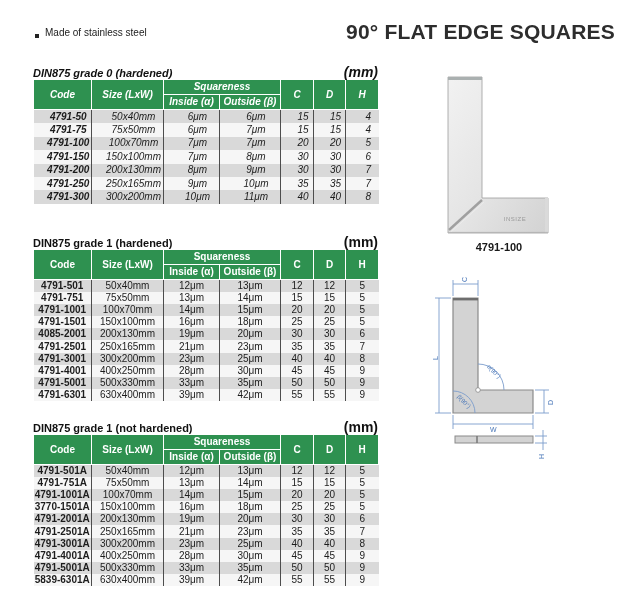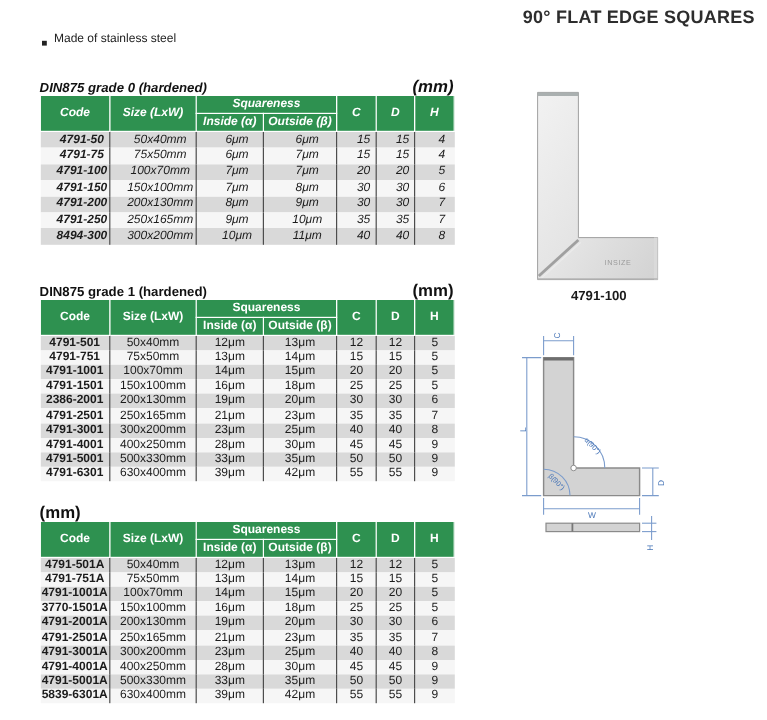--- a/index.html
+++ b/index.html
@@ -3,21 +3,21 @@
 <meta charset="utf-8">
 <style>
   html,body { margin:0; padding:0; background:#fff; }
   .page { position:relative; width:639px; height:600px; background:#ffffff;
           font-family:"Liberation Sans", sans-serif; overflow:hidden; }
 
   
   .bullet-line { position:absolute; left:35px; top:27px; font-size:10px; color:#222;
                  display:flex; align-items:flex-end; }
   .bullet-sq { width:4px; height:4px; background:#222; margin-right:6px; flex:0 0 auto; }
-  .title { position:absolute; top:6px; right:10px; margin:0; font-size:15px; font-weight:bold;
+  .title { position:absolute; top:6px; right:10px; margin:14px; font-size:21px; font-weight:bold;
            color:#2d2d2d; letter-spacing:0.2px; }
 
   
   .block { position:absolute; left:33px; width:345px; }
   #block0 { top:64px;font-style:italic; } #block1 { top:234px; } #block2 { top:419px; }
   .cap-row { display:flex; justify-content:space-between; align-items:baseline;
              margin-bottom:2px; height:13px; }
   .cap  { font-size:11px; font-weight:bold; color:#111; }
   .unit { font-size:14px; font-weight:bold; color:#111; }
 
@@ -133,21 +133,21 @@
           <tr>
             <td>4791-250</td>
             <td>250x165mm</td>
             <td>9μm</td>
             <td>10μm</td>
             <td>35</td>
             <td>35</td>
             <td>7</td>
           </tr>
           <tr>
-            <td>8494-300</td>
+            <td>4791-300</td>
             <td>300x200mm</td>
             <td>10μm</td>
             <td>11μm</td>
             <td>40</td>
             <td>40</td>
             <td>8</td>
           </tr>
         </tbody>
       </table>
   </section>
@@ -212,21 +212,21 @@
           <tr>
             <td>4791-1501</td>
             <td>150x100mm</td>
             <td>16μm</td>
             <td>18μm</td>
             <td>25</td>
             <td>25</td>
             <td>5</td>
           </tr>
           <tr>
-            <td>2386-2001</td>
+            <td>4085-2001</td>
             <td>200x130mm</td>
             <td>19μm</td>
             <td>20μm</td>
             <td>30</td>
             <td>30</td>
             <td>6</td>
           </tr>
           <tr>
             <td>4791-2501</td>
             <td>250x165mm</td>
@@ -271,20 +271,21 @@
             <td>55</td>
             <td>55</td>
             <td>9</td>
           </tr>
         </tbody>
       </table>
   </section>
 
   <section class="block" id="block2">
     <div class="cap-row">
+      <span class="cap">DIN875 grade 1  (not hardened)</span>
       <span class="unit">(mm)</span>
     </div>
     <table>
         <colgroup>
           <col style="width: 58px;">
           <col style="width: 72px;">
           <col style="width: 56px;">
           <col style="width: 61px;">
           <col style="width: 33px;">
           <col style="width: 32px;">

